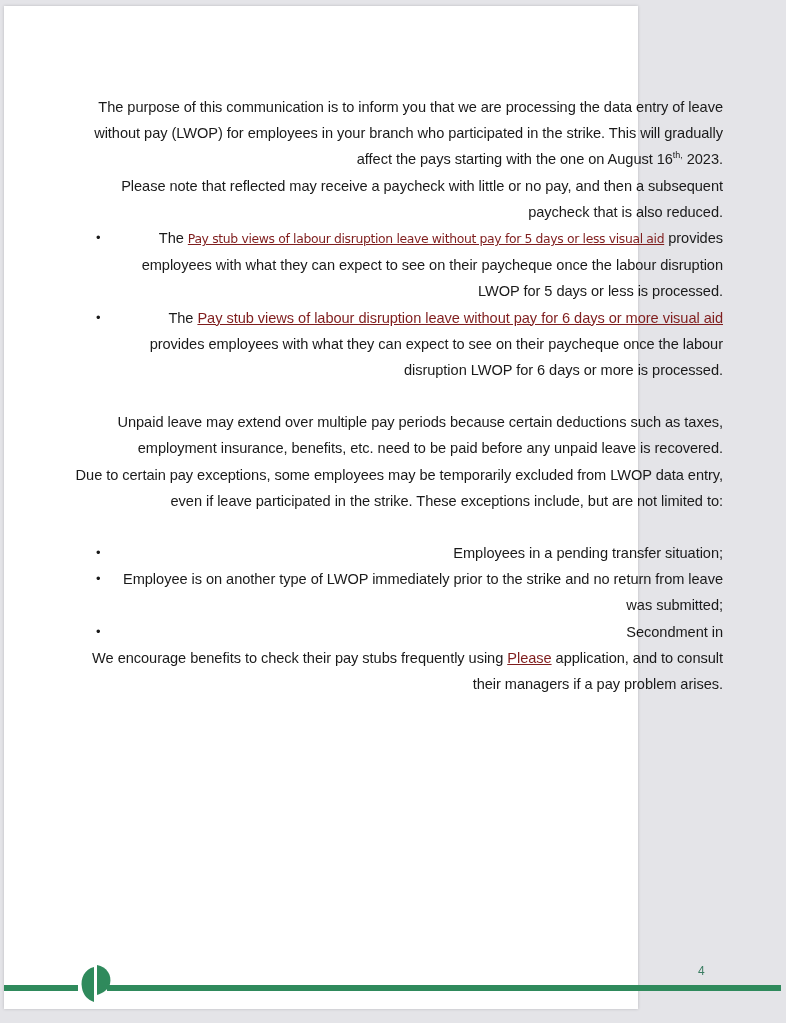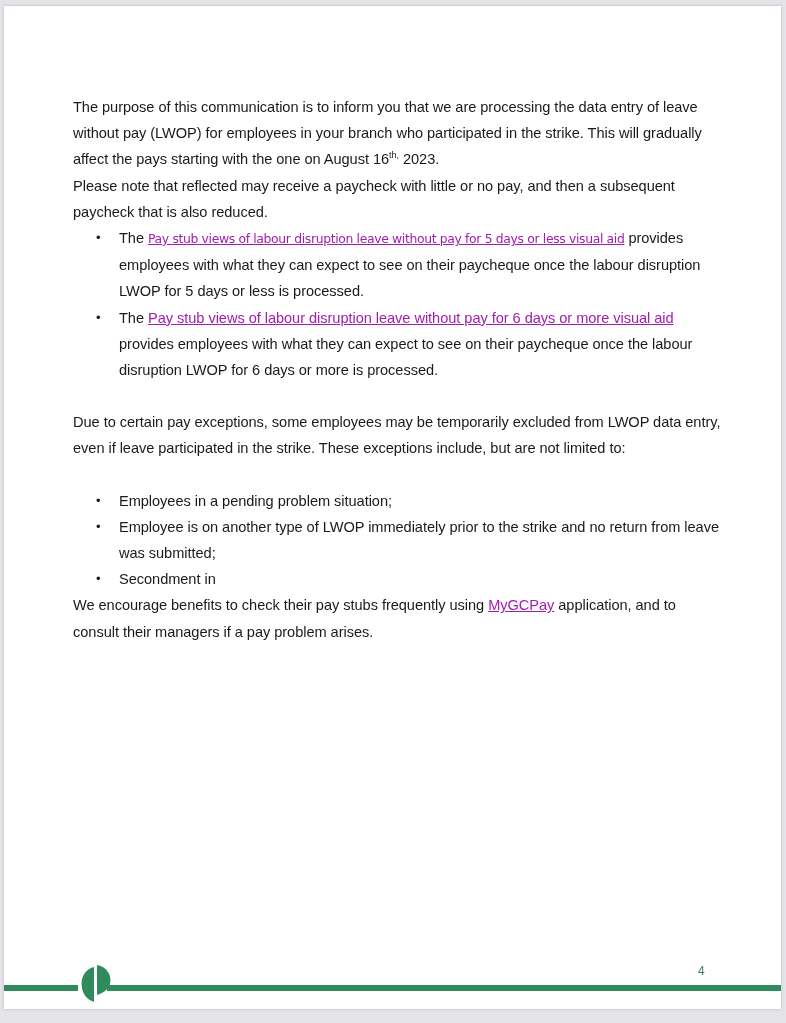--- a/index.html
+++ b/index.html
@@ -7,44 +7,45 @@
     padding: 0;
     width: 786px;
     height: 1023px;
     background: #e4e4e8;
     overflow: hidden;
   }
   .page {
     position: absolute;
     left: 4px;
     top: 6px;
-    width: 777px;
+    width: 634px;
     height: 1003px;
     background: #ffffff;
     box-shadow: 0 0 3px rgba(0,0,0,0.18);
+    text-align: right;
   }
   .content {
     position: absolute;
     left: 69px;
     top: 88px;
     width: 650px;
     font-family: "Liberation Sans", sans-serif;
     font-size: 14.6px;
     line-height: 26.2px;
     color: #1a1a1a;
     letter-spacing: -0.05px;
   }
   p { margin: 0; }
   sup {
     font-size: 9px;
     line-height: 0;
     vertical-align: 6px;
   }
   a.link {
-    color: #a21caf;
+    color: #7f1d1d;
   }
   a.link.small {
     font-family: "DejaVu Sans", sans-serif;
     font-size: 12.4px;
     letter-spacing: -0.35px;
   }
   ul {
     margin: 0;
     padding: 0;
     list-style: none;
@@ -90,40 +91,41 @@
         <span>The </span><a class="link small" href="#">Pay stub views of labour disruption leave without pay for 5 days or less visual aid</a><span> provides employees with what they can expect to see on their paycheque once the labour disruption LWOP for 5 days or less is processed.</span>
       </li>
       <li>
         <span class="bullet">•</span>
         <span>The </span><a class="link" href="#">Pay stub views of labour disruption leave without pay for 6 days or more visual aid</a><span> provides employees with what they can expect to see on their paycheque once the labour disruption LWOP for 6 days or more is processed.</span>
       </li>
     </ul>
 
     <div class="spacer"></div>
 
+    <p>Unpaid leave may extend over multiple pay periods because certain deductions such as taxes, employment insurance, benefits, etc. need to be paid before any unpaid leave is recovered.</p>
     <p>Due to certain pay exceptions, some employees may be temporarily excluded from LWOP data entry, even if leave participated in the strike. These exceptions include, but are not limited to:</p>
 
     <div class="spacer"></div>
 
     <ul>
       <li>
         <span class="bullet">•</span>
-        <span>Employees in a pending problem situation;</span>
+        <span>Employees in a pending transfer situation;</span>
       </li>
       <li>
         <span class="bullet">•</span>
         <span>Employee is on another type of LWOP immediately prior to the strike and no return from leave was submitted;</span>
       </li>
       <li>
         <span class="bullet">•</span>
         <span>Secondment in</span>
       </li>
     </ul>
 
-    <p><span>We encourage benefits to check their pay stubs frequently using </span><a class="link" href="#">MyGCPay</a><span> application, and to consult their managers if a pay problem arises.</span></p>
+    <p><span>We encourage benefits to check their pay stubs frequently using </span><a class="link" href="#">Please</a><span> application, and to consult their managers if a pay problem arises.</span></p>
   </div>
 
   <div class="page-num">4</div>
 </div>
 
 <svg class="footer-line" style="top:962px;height:40px;" viewBox="0 0 777 40">
   <rect x="0" y="23" width="74" height="6" fill="#2f8a5c"></rect>
   <rect x="103" y="23" width="674" height="6" fill="#2f8a5c"></rect>
   <g>
     <path d="M90 5 C 81 7, 76 16, 78 26 C 79 33, 84 38, 90 40 Z" fill="#2f8a5c"></path>

